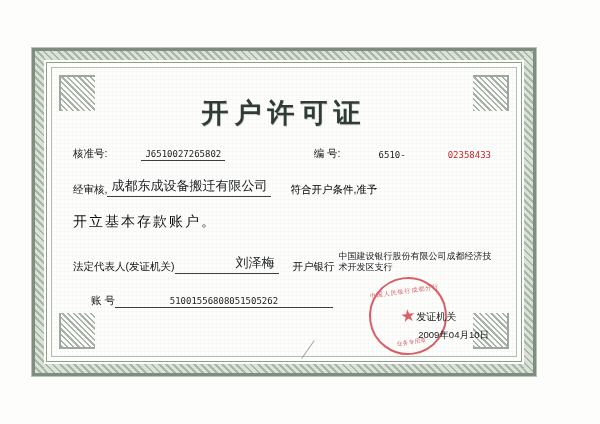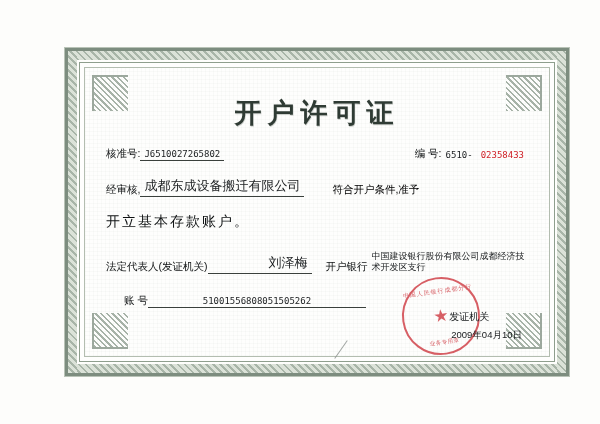--- a/index.html
+++ b/index.html
@@ -15,21 +15,21 @@
   }
   .doc-wrap {
     position: relative;
     width: 600px;
     height: 424px;
     background: #fdfdfb;
   }
   
   .cert {
     position: absolute;
-    left: 65px;
+    left: 32px;
     top: 48px;
     width: 504px;
     height: 328px;
     background: #fefefc;
     box-sizing: border-box;
     border: 3px solid #7d8d7f;
     box-shadow: 0 0 0 1px #b9c3b7;
   }
   .cert-band {
     position: absolute;
@@ -115,21 +115,21 @@
   .line-approve {
     margin-top: 16px;
     display: flex;
     align-items: flex-end;
   }
   .approve-val {
     min-width: 150px;
   }
   .right-text {
     font-size: 10.5px;
-    margin-left: 28px;
+    margin-left: 19px;
     white-space: nowrap;
   }
   .line-open {
     margin-top: 16px;
     font-size: 14px;
     font-weight: normal;
     letter-spacing: 2px;
     color: #0e1112;
   }
   .line-rep {
@@ -206,21 +206,21 @@
     font-size: 9.5px;
     padding: 0 2px;
   }
   .no-row {
     display: flex;
     justify-content: space-between;
     align-items: flex-end;
     margin-top: 16px;
     font-size: 10px;
   }
-  .no-left, .no-right { display: flex; align-items: flex-end; }
+  .no-left, .no-right { display: flex; align-items: flex-end; gap: 34px; }
   .red { color: #cf2127; }
   .mono { font-family: "DejaVu Sans Mono", "Liberation Mono", monospace; font-size: 9px; }
   .pen-mark {
     position: absolute;
     left: 250px;
     top: 286px;
     width: 22px;
     height: 1px;
     background: #8a8f8c;
     transform: rotate(-55deg);

